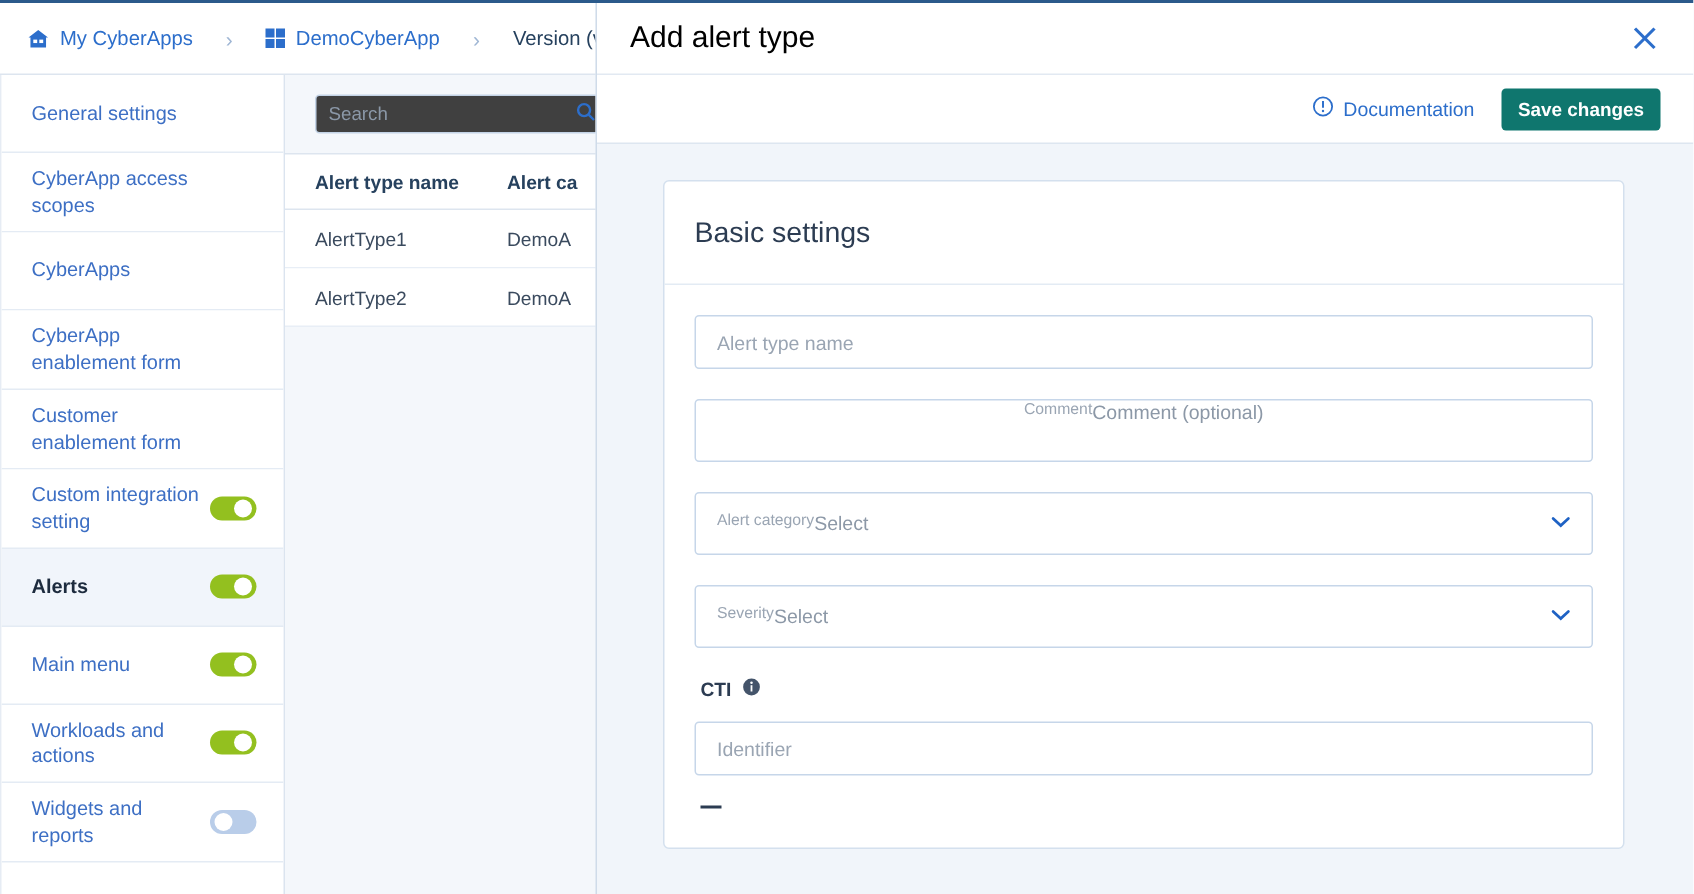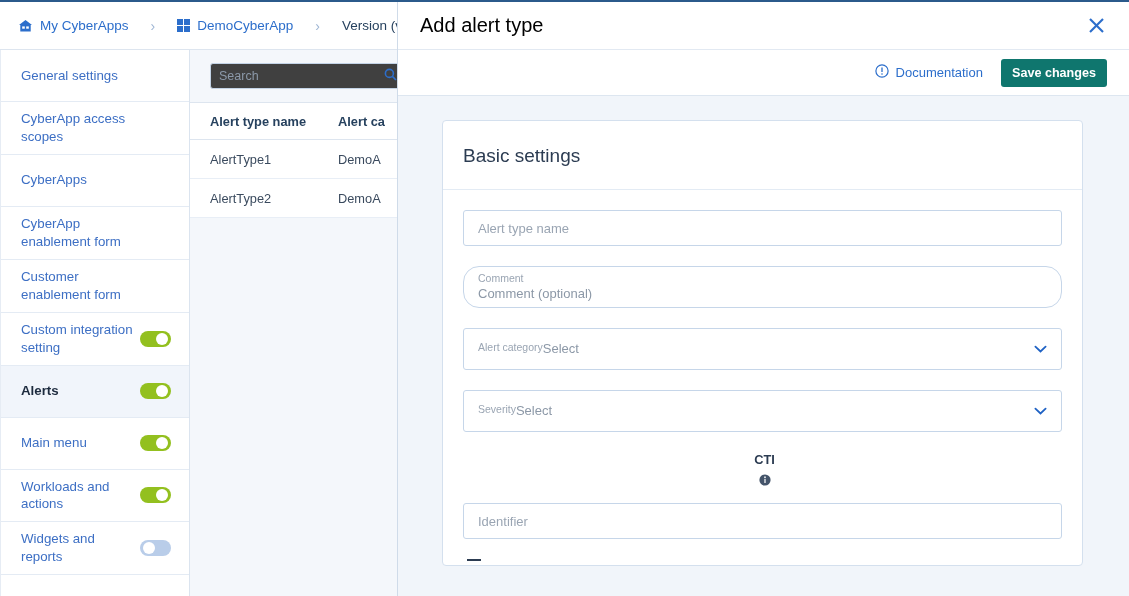--- a/index.html
+++ b/index.html
@@ -249,25 +249,24 @@
     display: flex;
     align-items: center;
     padding: 0 14px;
     margin-bottom: 20px;
     font-size: 13px;
     color: #9aa5b3;
     cursor: text;
   }
   .field.stacked {
     height: 42px;
-    flex-direction: column;
+    flex-direction: row;
     align-items: flex-start;
     justify-content: center;
     padding: 0 14px;
-    border-radius: 16px;
   }
   .field-label {
     font-size: 10.5px;
     color: #9aa5b3;
     line-height: 1.2;
     margin-bottom: 1px;
   }
   .field-value {
     font-size: 13px;
     color: #8c98a7;
@@ -284,21 +283,20 @@
   .chev { color: #2c6ecb; font-size: 11px; line-height: 1; }
 
   .cti-row {
     display: flex;
     align-items: center;
     gap: 7px;
     margin: 0 0 14px 4px;
     font-size: 12.8px;
     color: #2c3c52;
     font-weight: 600;
-    flex-direction: column;
   }
   .dash {
     width: 14px;
     height: 2px;
     background: #2c3c52;
     margin: 14px 0 0 4px;
   }
   .info-ico { display: block; }
 </style>
 </head>

